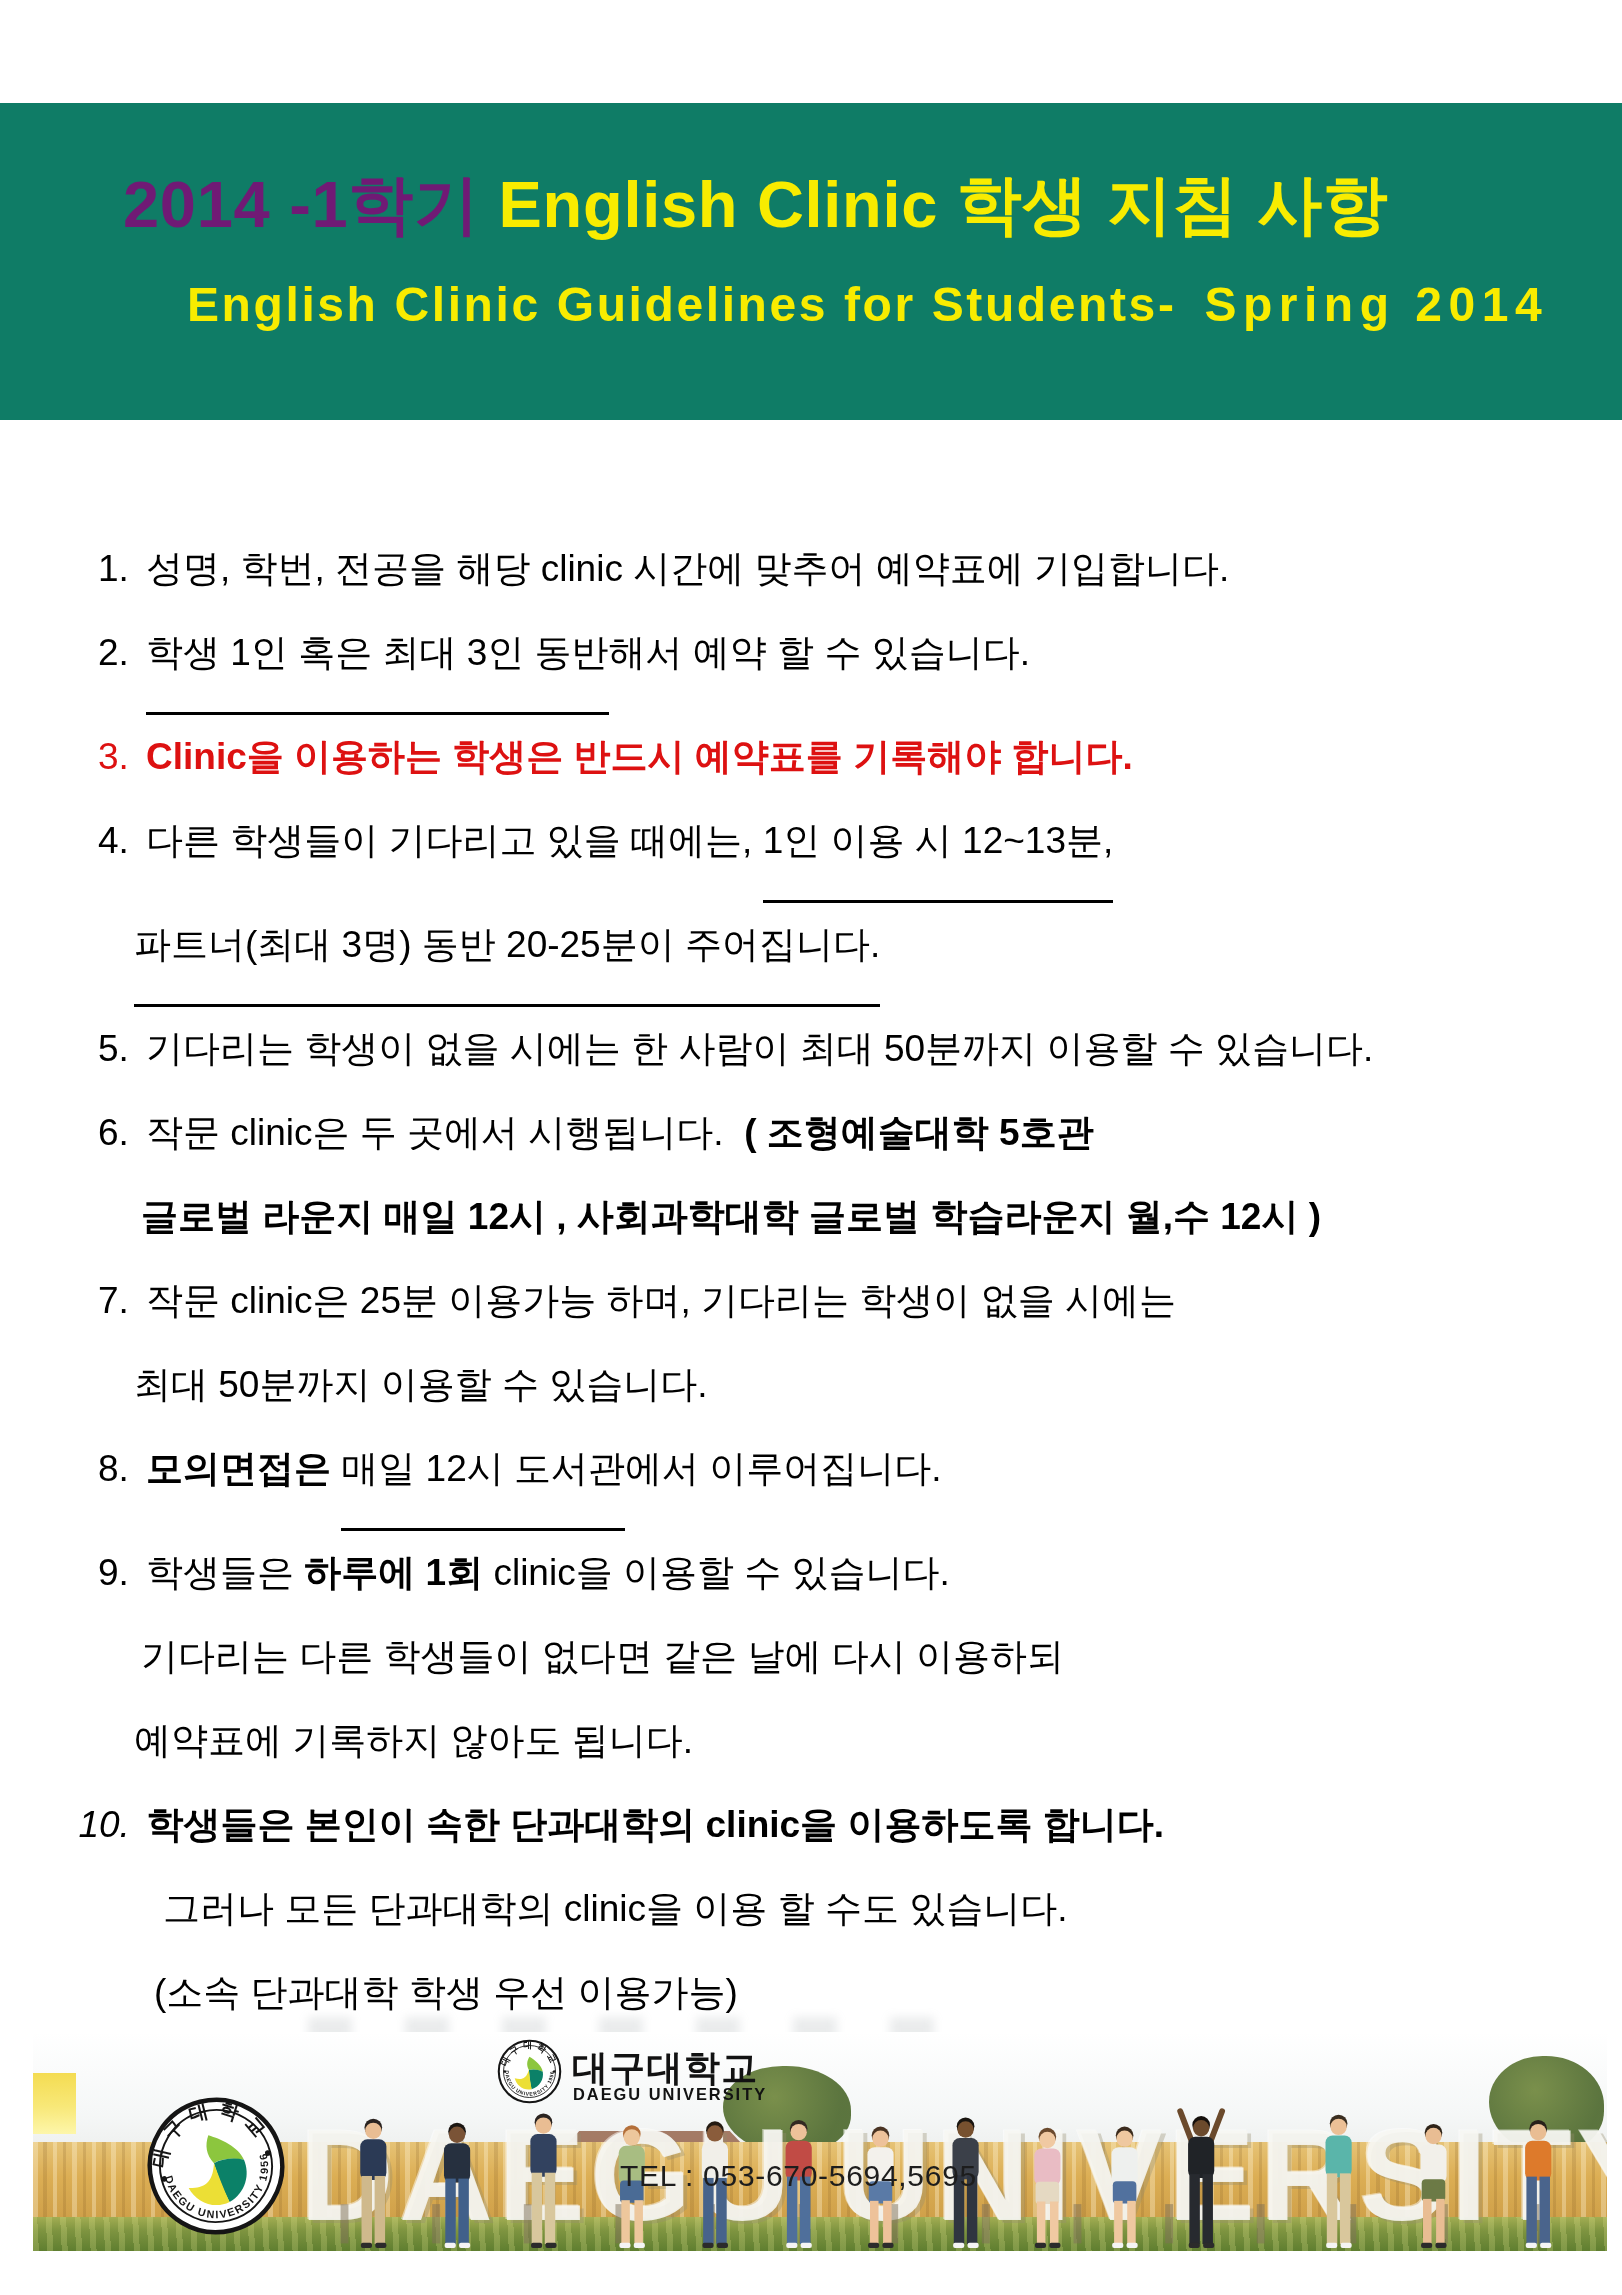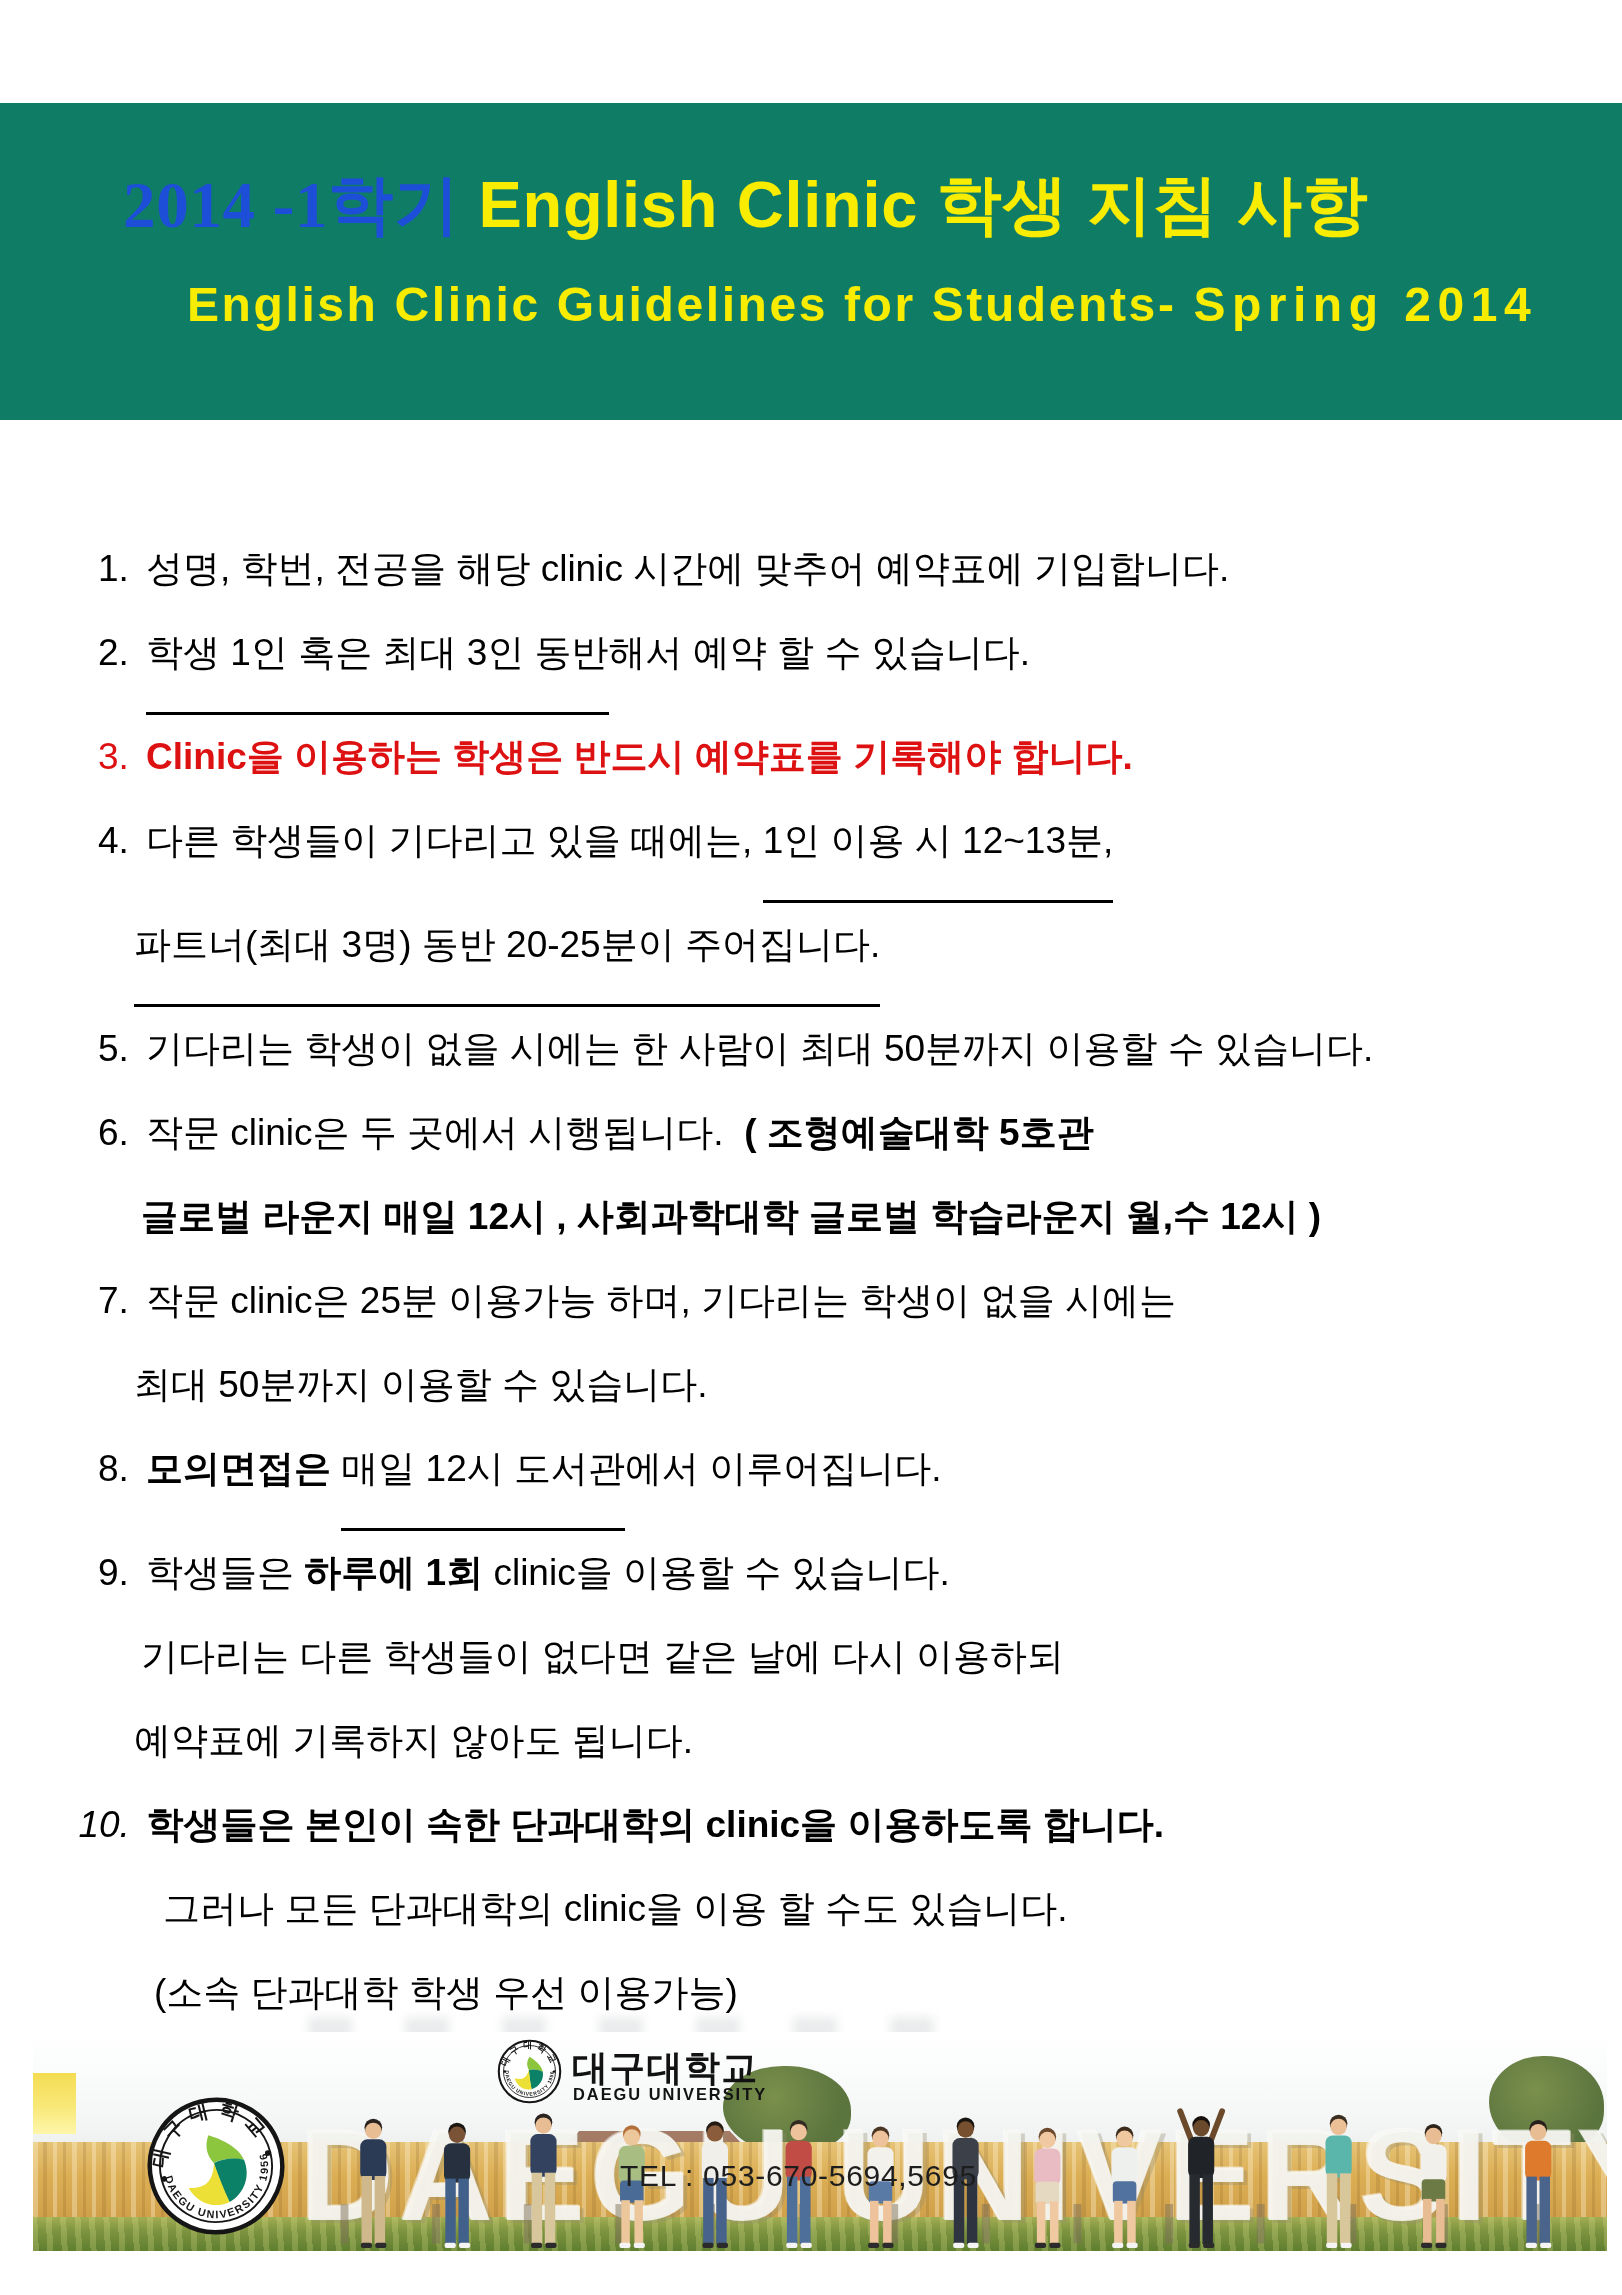--- a/index.html
+++ b/index.html
@@ -4,25 +4,25 @@
 <style>
   html,body{margin:0;padding:0;background:#ffffff;}
   .page{position:relative;width:1623px;height:2295px;background:#ffffff;overflow:hidden;
         font-family:"Liberation Sans","DejaVu Sans",sans-serif;color:#000;}
 
   
   .banner{position:absolute;left:0;top:103px;width:1623px;height:317px;
           background:var(--banner-green,#0f7c66);}
   .title1{position:absolute;left:123px;top:161px;font-size:65px;font-weight:700;
           white-space:pre;letter-spacing:0.7px;}
-  .title1 .t-white{color:#1d4ed8;font-family:Liberation Serif, serif;}
+  .title1 .t-white{color:#701a75;}
   .title1 .t-yellow{color:var(--title-yellow,#f8ec00);}
   .title2{position:absolute;left:187px;top:277px;font-size:48px;font-weight:700;
           color:var(--title-yellow,#f8ec00);white-space:pre;letter-spacing:2.6px;}
-  .title2 .spring{letter-spacing:6.5px;margin-left:17px;}
+  .title2 .spring{letter-spacing:6.5px;margin-left:28px;}
 
   
   .guidelines{position:absolute;left:98px;top:527px;width:1479px;
               font-size:37px;line-height:84px;white-space:pre;}
   .gl{white-space:pre;}
   .gl .num{display:inline-block;width:48px;}
   .gl.n10 .num{margin-left:-19.6px;width:68px;font-style:italic;}
   .gl.cont1{padding-left:36px;}
   .gl.cont2{padding-left:43px;}
   .gl.cont3{padding-left:65px;}

